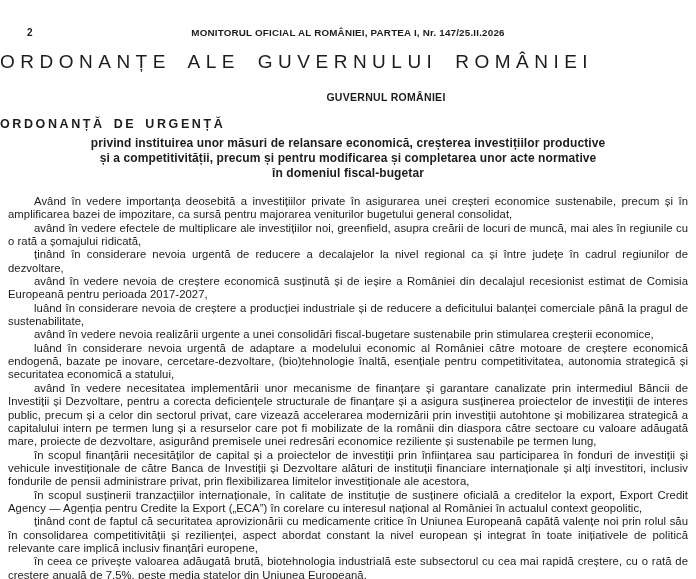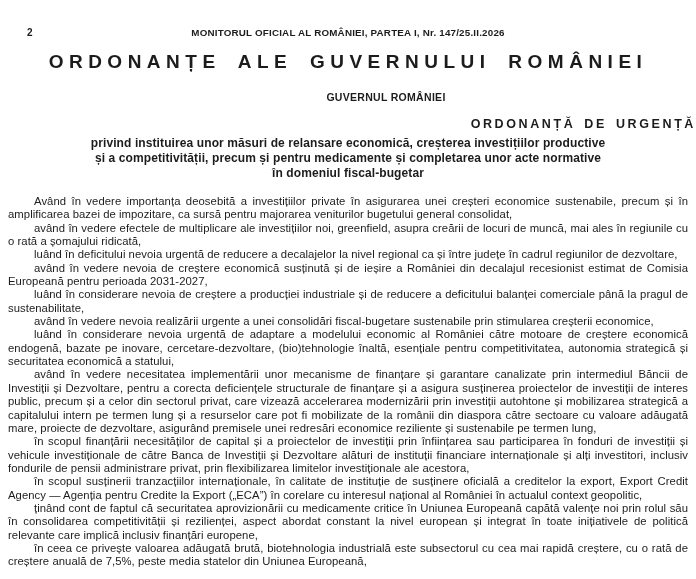--- a/index.html
+++ b/index.html
@@ -32,44 +32,44 @@
     text-align: center;
     font-size: 9.8px;
     font-weight: 700;
     letter-spacing: 0.2px;
   }
   .sectitle {
     position: absolute;
     top: 51px;
     left: 0;
     width: 100%;
-    text-align: center;
+    text-align: left;
     font-size: 19px;
-    font-weight: 700;
+    font-weight: 400;
     letter-spacing: 5.5px;
     word-spacing: 7px;
     white-space: nowrap;
   }
   .issuer {
     position: absolute;
     top: 91px;
     left: 0;
     width: 100%;
     text-align: center;
     font-size: 10.5px;
     font-weight: 700;
     letter-spacing: 0.3px;
     padding-left: 38px;
   }
   .acttitle {
     position: absolute;
     top: 117px;
     left: 0;
     width: 100%;
-    text-align: right;
+    text-align: left;
     font-size: 12.5px;
     font-weight: 700;
     letter-spacing: 2.6px;
     word-spacing: 3px;
   }
   .subtitle {
     position: absolute;
     top: 136px;
     left: 0;
     width: 100%;
@@ -105,29 +105,29 @@
   <div class="runhead">MONITORUL OFICIAL AL ROMÂNIEI, PARTEA I, Nr. 147/25.II.2026</div>
 
   <div class="sectitle">ORDONANȚE ALE GUVERNULUI ROMÂNIEI</div>
 
   <div class="issuer">GUVERNUL ROMÂNIEI</div>
 
   <div class="acttitle">ORDONANȚĂ DE URGENȚĂ</div>
 
   <div class="subtitle">
     <div>privind instituirea unor măsuri de relansare economică, creșterea investițiilor productive</div>
-    <div>și a competitivității, precum și pentru medicamente și completarea unor acte normative</div>
+    <div>și a competitivității, precum și pentru modificarea și completarea unor acte normative</div>
     <div>în domeniul fiscal-bugetar</div>
   </div>
 
   <div class="preamble">
     <p>Având în vedere importanța deosebită a investițiilor private în asigurarea unei creșteri economice sustenabile, precum și în amplificarea bazei de impozitare, ca sursă pentru majorarea veniturilor bugetului general consolidat,</p>
     <p>având în vedere efectele de multiplicare ale investițiilor noi, greenfield, asupra creării de locuri de muncă, mai ales în regiunile cu o rată a șomajului ridicată,</p>
-    <p>luând în deficitului nevoia urgentă de reducere a decalajelor la nivel regional ca și între județe în cadrul regiunilor de dezvoltare,</p>
-    <p>având în vedere nevoia de creștere economică susținută și de ieșire a României din decalajul recesionist estimat de Comisia Europeană pentru perioada 2031-2027,</p>
+    <p>ținând în considerare nevoia urgentă de reducere a decalajelor la nivel regional ca și între județe în cadrul regiunilor de dezvoltare,</p>
+    <p>având în vedere nevoia de creștere economică susținută și de ieșire a României din decalajul recesionist estimat de Comisia Europeană pentru perioada 2017-2027,</p>
     <p>luând în considerare nevoia de creștere a producției industriale și de reducere a deficitului balanței comerciale până la pragul de sustenabilitate,</p>
     <p>având în vedere nevoia realizării urgente a unei consolidări fiscal-bugetare sustenabile prin stimularea creșterii economice,</p>
     <p>luând în considerare nevoia urgentă de adaptare a modelului economic al României către motoare de creștere economică endogenă, bazate pe inovare, cercetare-dezvoltare, (bio)tehnologie înaltă, esențiale pentru competitivitatea, autonomia strategică și securitatea economică a statului,</p>
     <p>având în vedere necesitatea implementării unor mecanisme de finanțare și garantare canalizate prin intermediul Băncii de Investiții și Dezvoltare, pentru a corecta deficiențele structurale de finanțare și a asigura susținerea proiectelor de investiții de interes public, precum și a celor din sectorul privat, care vizează accelerarea modernizării prin investiții autohtone și mobilizarea strategică a capitalului intern pe termen lung și a resurselor care pot fi mobilizate de la românii din diaspora către sectoare cu valoare adăugată mare, proiecte de dezvoltare, asigurând premisele unei redresări economice reziliente și sustenabile pe termen lung,</p>
     <p>în scopul finanțării necesităților de capital și a proiectelor de investiții prin înființarea sau participarea în fonduri de investiții și vehicule investiționale de către Banca de Investiții și Dezvoltare alături de instituții financiare internaționale și alți investitori, inclusiv fondurile de pensii administrare privat, prin flexibilizarea limitelor investiționale ale acestora,</p>
     <p>în scopul susținerii tranzacțiilor internaționale, în calitate de instituție de susținere oficială a creditelor la export, Export Credit Agency — Agenția pentru Credite la Export („ECA”) în corelare cu interesul național al României în actualul context geopolitic,</p>
     <p>ținând cont de faptul că securitatea aprovizionării cu medicamente critice în Uniunea Europeană capătă valențe noi prin rolul său în consolidarea competitivității și rezilienței, aspect abordat constant la nivel european și integrat în toate inițiativele de politică relevante care implică inclusiv finanțări europene,</p>
     <p>în ceea ce privește valoarea adăugată brută, biotehnologia industrială este subsectorul cu cea mai rapidă creștere, cu o rată de creștere anuală de 7,5%, peste media statelor din Uniunea Europeană,</p>
   </div>
 

